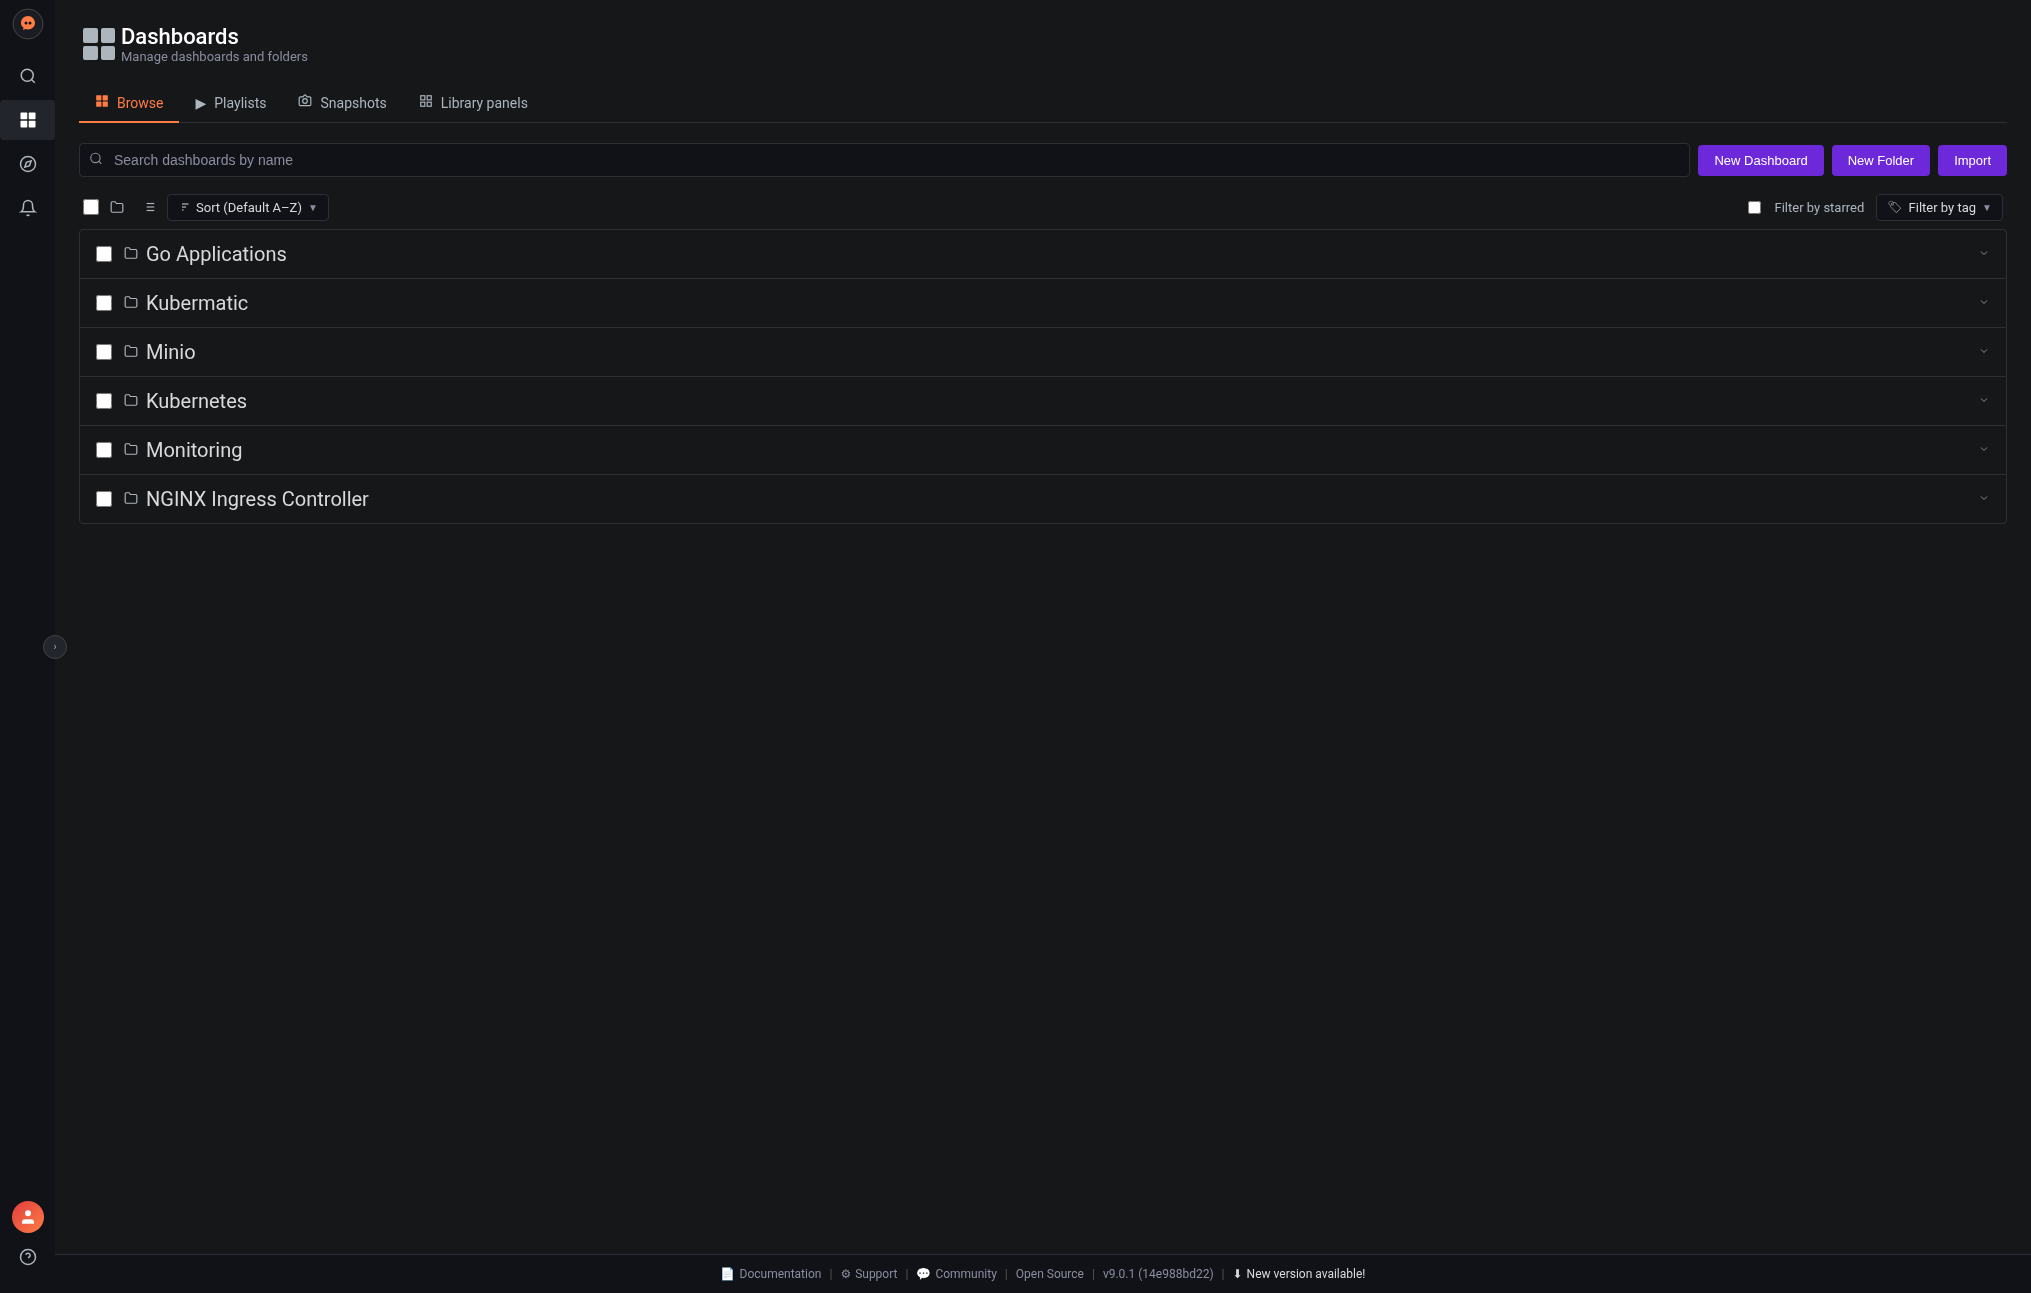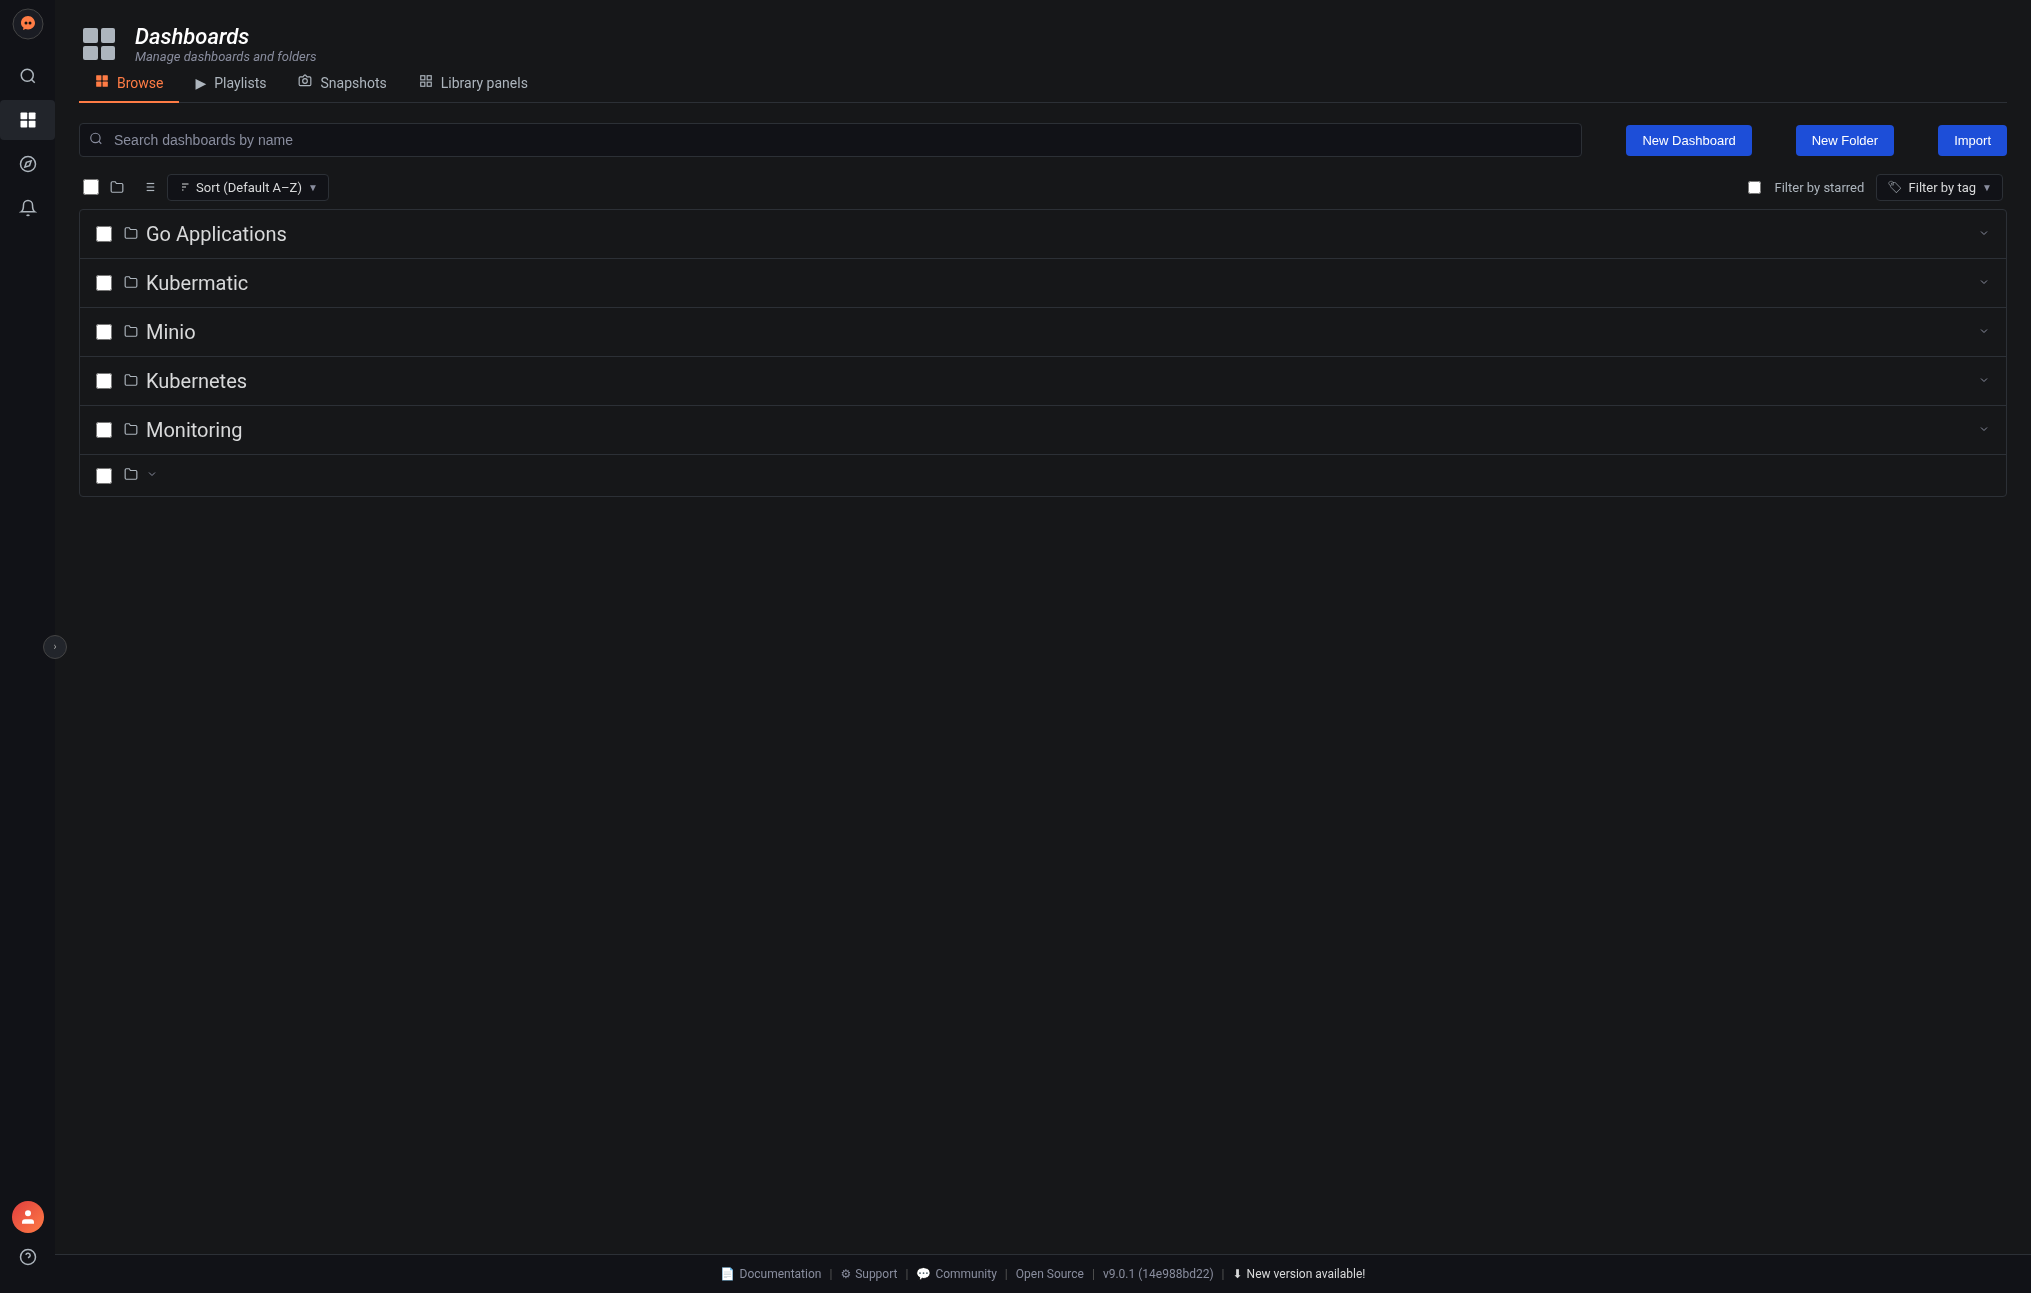--- a/index.html
+++ b/index.html
@@ -100,22 +100,22 @@
 
     .page-content {
       flex: 1;
       padding: 24px 24px 0 24px;
     }
 
     
     .page-header {
       display: flex;
       align-items: center;
-      gap: 16px;
-      font-style: italic;
+      gap: 2px;
+      margin-bottom: 20px;
     }
     .page-header-icon {
       width: 40px;
       height: 40px;
       display: grid;
       grid-template-columns: 1fr 1fr;
       gap: 3px;
       padding: 4px;
     }
     .page-header-icon div {
@@ -192,23 +192,22 @@
     .btn {
       padding: 8px 16px;
       border-radius: 4px;
       border: none;
       cursor: pointer;
       font-size: 13px;
       font-weight: 500;
       white-space: nowrap;
     }
     .btn-primary {
-      background: #1d4ed8;
+      background: #6d28d9;
       color: #fff;
-      margin-left: 36px;
     }
 
     
     .list-controls {
       display: flex;
       align-items: center;
       justify-content: space-between;
       margin-bottom: 8px;
       padding: 0 4px;
     }
@@ -593,20 +592,21 @@
         </svg>
       </span>
     </div>
         <div class="folder-row">
       <input type="checkbox" class="folder-checkbox" style="">
       <span class="folder-icon">
         <svg width="14" height="14" viewBox="0 0 24 24" fill="none" stroke="currentColor" stroke-width="2">
           <path d="M22 19a2 2 0 0 1-2 2H4a2 2 0 0 1-2-2V5a2 2 0 0 1 2-2h5l2 3h9a2 2 0 0 1 2 2z"></path>
         </svg>
       </span>
+      <span class="folder-name">NGINX Ingress Controller</span>
       <span class="folder-expand">
         <svg width="12" height="12" viewBox="0 0 24 24" fill="none" stroke="currentColor" stroke-width="2">
           <polyline points="6 9 12 15 18 9"></polyline>
         </svg>
       </span>
     </div>
       </div>
 
   </div>
 

